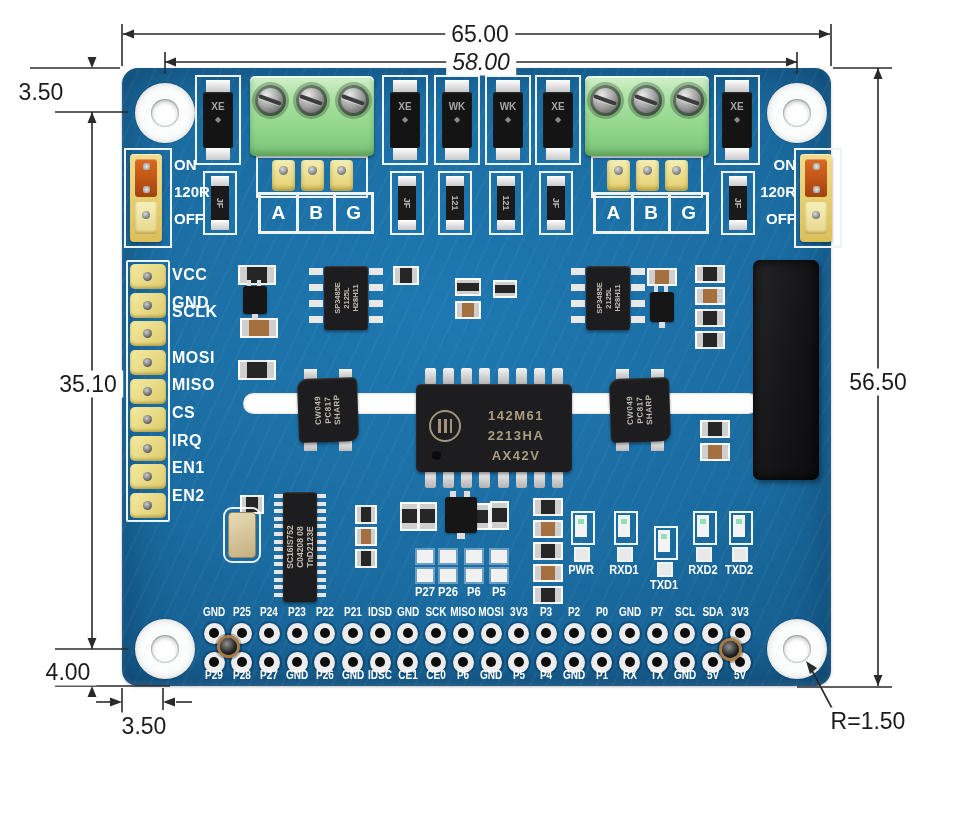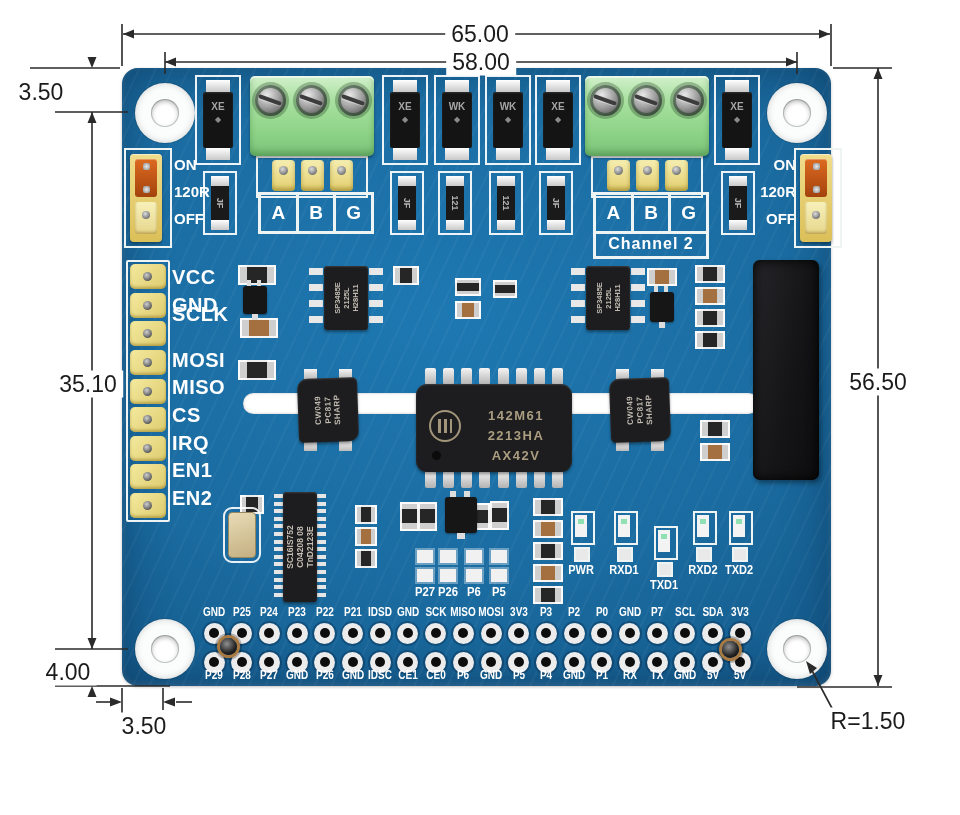--- a/index.html
+++ b/index.html
@@ -68,21 +68,21 @@
         background:radial-gradient(circle at 40% 35%, #ddd, #777 70%);}
   .jlabels span{position:absolute;color:#fff;font-weight:bold;font-size:15px;white-space:nowrap;}
 
   
   .spi{position:absolute;left:4px;top:192px;width:44px;height:262px;border:2px solid #eef3f4;border-radius:2px;
        display:flex;flex-direction:column;justify-content:space-between;padding:2px 2px;box-sizing:border-box;z-index:9;}
   .spin{position:relative;width:36px;height:25px;border-radius:5px;
         background:linear-gradient(135deg,#f4ea9f,#ddcb6e);box-shadow:inset 0 -2px 3px rgba(120,90,0,.4);}
   .spin::after{content:'';position:absolute;left:13px;top:8px;width:9px;height:9px;border-radius:50%;
         background:radial-gradient(circle at 40% 35%, #cfcfcf, #555 75%);}
-  .spi-labels span{position:absolute;left:50px;color:#fff;font-weight:bold;font-size:20px;letter-spacing:.5px;}
+  .spi-labels span{position:absolute;left:50px;color:#fff;font-weight:bold;font-size:16px;letter-spacing:.5px;}
 
   
   .diode{position:absolute;width:36px;height:80px;outline:2px solid rgba(255,255,255,.92);outline-offset:3px;z-index:9;}
   .dpad{position:absolute;left:6px;width:24px;height:12px;background:linear-gradient(180deg,#fff,#c9c9c9);}
   .dbody{position:absolute;left:3px;top:12px;width:30px;height:56px;background:#141414;border-radius:2px;
         display:flex;flex-direction:column;align-items:center;box-shadow:inset 0 1px 2px rgba(255,255,255,.12);}
   .dbody .lbl{color:#a6a6a6;font-weight:bold;font-size:10px;margin-top:9px;}
   .dbody::after{content:'◆';color:#8a8a8a;font-size:8px;margin-top:3px;}
   .fuse{position:absolute;width:24px;height:54px;outline:2px solid rgba(255,255,255,.92);outline-offset:3px;z-index:9;}
   .fpad{position:absolute;left:3px;width:18px;height:10px;background:linear-gradient(180deg,#fff,#c9c9c9);}
@@ -106,21 +106,21 @@
         background:repeating-linear-gradient(90deg,#ddd 0 28%, transparent 28% 62%);}
   .sot::after{content:'';position:absolute;left:38%;bottom:-6px;width:26%;height:6px;background:#ddd;}
   .opto{position:absolute;width:64px;height:82px;z-index:9;}
   .opto .stub{position:absolute;width:13px;height:10px;background:linear-gradient(180deg,#f4f4f4,#bbb);}
   .opto .chip-body{position:absolute;left:2px;top:9px;width:60px;height:64px;border-radius:10px 5px 10px 5px;
         transform:rotate(-2deg);}
   .opto .vtext{font-size:8px;letter-spacing:.5px;}
   .mainic{position:absolute;left:294px;top:300px;width:156px;height:120px;z-index:9;}
   .mainic .prow{position:absolute;left:9px;width:138px;display:flex;justify-content:space-between;}
   .mainic .prow i{width:11px;height:17px;background:linear-gradient(180deg,#f4f4f4,#b2b2b2);border-radius:2px;}
-  .mainic .chip-body{position:absolute;left:0;top:16px;width:156px;height:88px;border-radius:11px;text-decoration:underline;}
+  .mainic .chip-body{position:absolute;left:0;top:16px;width:156px;height:88px;border-radius:5px;text-decoration:underline;}
   .mainic .logo{position:absolute;left:13px;top:26px;width:28px;height:28px;border:2px solid #a3957a;border-radius:50%;}
   .mainic .logo::after{content:'';position:absolute;left:7px;top:7px;width:14px;height:14px;
         background:repeating-linear-gradient(90deg,#a3957a 0 2.5px, transparent 2.5px 6px);}
   .mainic .ictext{position:absolute;left:52px;top:22px;width:96px;text-align:center;color:#ab9d80;
         font-weight:bold;font-size:13px;letter-spacing:1.5px;line-height:1.55;}
   .mainic .ictext span{display:block;}
   .mainic .pin1{position:absolute;left:16px;bottom:12px;width:9px;height:9px;border-radius:50%;background:#0b0b0b;}
   .ssop{position:absolute;left:152px;top:424px;width:52px;height:110px;z-index:9;}
   .ssop .pl,.ssop .pr{position:absolute;top:2px;width:9px;height:106px;
         background:repeating-linear-gradient(180deg,#e6e6e6 0 4px, transparent 4px 7.6px);}
@@ -202,21 +202,21 @@
         <polygon points="92,686 87.5,697 96.5,697"></polygon>
       <polygon points="878,68 873.5,79 882.5,79"></polygon>
         <polygon points="878,686 873.5,675 882.5,675"></polygon>
       <polygon points="122,702 110,697.5 110,706.5"></polygon>
         <polygon points="163,702 175,697.5 175,706.5"></polygon>
       <polygon points="806,661 810,674 817,668"></polygon>
     </g>
   </svg>
 
   <span class="dim-label" style="left:480px;top:34px;">65.00</span>
-  <span class="dim-label" style="left:481px;top:62px;">58.00</span>
+  <span class="dim-label" style="left:481px;top:62px;font-style:italic;">58.00</span>
   <span class="dim-label" style="left:41px;top:92px;">3.50</span>
   <span class="dim-label" style="left:88px;top:384px;">35.10</span>
   <span class="dim-label" style="left:878px;top:382px;">56.50</span>
   <span class="dim-label" style="left:68px;top:672px;">4.00</span>
   <span class="dim-label" style="left:144px;top:726px;">3.50</span>
   <span class="dim-label" style="left:868px;top:721px;">R=1.50</span>
 
   <div class="board">
     <div class="slot"></div>
 
@@ -277,21 +277,20 @@
     <div class="tpins" style="left:485px;top:92px;">
         <div class="tpin"></div>
         <div class="tpin"></div>
         <div class="tpin"></div>
       </div>
     <div class="abg-row" style="left:471px;top:124px;width:110px;">
         <div class="abg-cell">A</div>
         <div class="abg-cell">B</div>
         <div class="abg-cell">G</div>
       </div>
-    <div class="ch-name" style="left:471px;top:163px;width:110px;">Channel 2</div>
 
     <div id="diodes">
         <div class="diode" style="left: 78px; top: 12px;">
           <div class="dpad" style="top: 0px;"></div>
           <div class="dbody">
             <span class="lbl">XE</span>
           </div>
           <div class="dpad" style="top: 68px;"></div>
         </div>
         <div class="diode" style="left: 265px; top: 12px;">

